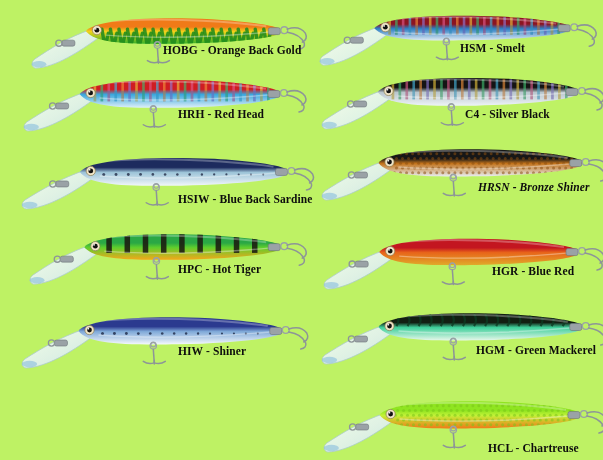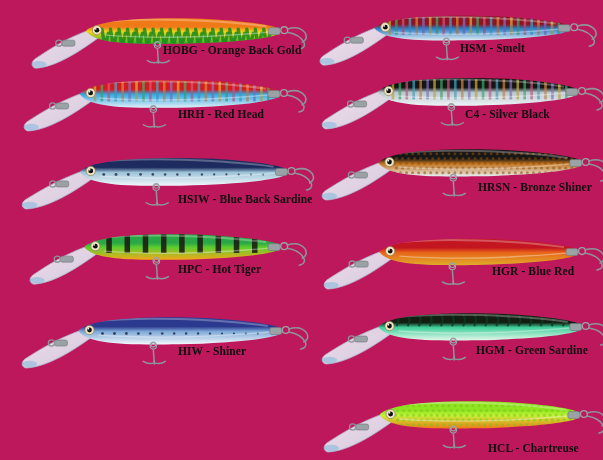--- a/index.html
+++ b/index.html
@@ -4,21 +4,21 @@
 <style>
   html, body {
     margin: 0;
     padding: 0;
     background: #ffffff;
   }
   #page {
     position: relative;
     width: 603px;
     height: 460px;
-    background: #be185d;
+    background: #bef264;
     overflow: hidden;
     font-family: "Liberation Serif", "DejaVu Serif", serif;
   }
   .lure-cell {
     position: absolute;
   }
   .lure-label {
     position: absolute;
     font-family: "Liberation Serif", "DejaVu Serif", serif;
     font-weight: bold;
@@ -785,21 +785,21 @@
           </g>
           <g>
             <rect x="249.76" y="27.52" width="12" height="7" rx="2" fill="#9aa2a6" stroke="#6d767a" stroke-width="0.6"></rect>
             <circle cx="265.76" cy="30.02" r="3.4" fill="none" stroke="#9aa2a6" stroke-width="1.3"></circle>
             <path d="M 268.76 29.02 q 12 -4 18 4 q 3 6 -3 9" fill="none" stroke="#8d9598" stroke-width="1.5" stroke-linecap="round"></path>
             <path d="M 268.76 32.019999999999996 q 13 2 17 11 q 1 5 -5 6" fill="none" stroke="#8d9598" stroke-width="1.5" stroke-linecap="round"></path>
           </g>
           <circle cx="133.28" cy="44.5236" r="2.4" fill="none" stroke="#9aa2a6" stroke-width="1.1"></circle>
         </svg>
       </div>
-      <div class="lure-label" style="left: 478px; top: 181px; color: rgb(13, 13, 13);">HRSN - Bronze Shiner</div>
+      <div class="lure-label" style="left: 478px; top: 181px; color: rgb(13, 13, 13); font-style: italic;">HRSN - Bronze Shiner</div>
       <div class="lure-cell" style="left: 28px; top: 218px; width: 262px; height: 62px;">
         <svg width="262" height="62" viewBox="0 0 262 62" class="lure-art">
           <defs>
             <linearGradient id="grad6" x1="0" y1="0" x2="0" y2="1">
               <stop offset="0%" stop-color="#2aa845"></stop>
               <stop offset="34%" stop-color="#2aa845"></stop>
               <stop offset="52%" stop-color="#5fce2d"></stop>
               <stop offset="100%" stop-color="#f5a71a"></stop>
             </linearGradient>
             <linearGradient id="lip6" x1="0" y1="0" x2="1" y2="1">
@@ -1099,21 +1099,21 @@
           </g>
           <g>
             <rect x="249.76" y="27.52" width="12" height="7" rx="2" fill="#9aa2a6" stroke="#6d767a" stroke-width="0.6"></rect>
             <circle cx="265.76" cy="30.02" r="3.4" fill="none" stroke="#9aa2a6" stroke-width="1.3"></circle>
             <path d="M 268.76 29.02 q 12 -4 18 4 q 3 6 -3 9" fill="none" stroke="#8d9598" stroke-width="1.5" stroke-linecap="round"></path>
             <path d="M 268.76 32.019999999999996 q 13 2 17 11 q 1 5 -5 6" fill="none" stroke="#8d9598" stroke-width="1.5" stroke-linecap="round"></path>
           </g>
           <circle cx="133.28" cy="44.5236" r="2.4" fill="none" stroke="#9aa2a6" stroke-width="1.1"></circle>
         </svg>
       </div>
-      <div class="lure-label" style="left: 476px; top: 344px; color: rgb(13, 13, 13);">HGM - Green Sardine</div>
+      <div class="lure-label" style="left: 476px; top: 344px; color: rgb(13, 13, 13);">HGM - Green Mackerel</div>
       <div class="lure-cell" style="left: 322px; top: 384px; width: 268px; height: 66px;">
         <svg width="268" height="66" viewBox="0 0 268 66" class="lure-art">
           <defs>
             <linearGradient id="grad10" x1="0" y1="0" x2="0" y2="1">
               <stop offset="0%" stop-color="#8fe520"></stop>
               <stop offset="34%" stop-color="#8fe520"></stop>
               <stop offset="52%" stop-color="#c2f238"></stop>
               <stop offset="100%" stop-color="#f07a18"></stop>
             </linearGradient>
             <linearGradient id="lip10" x1="0" y1="0" x2="1" y2="1">

